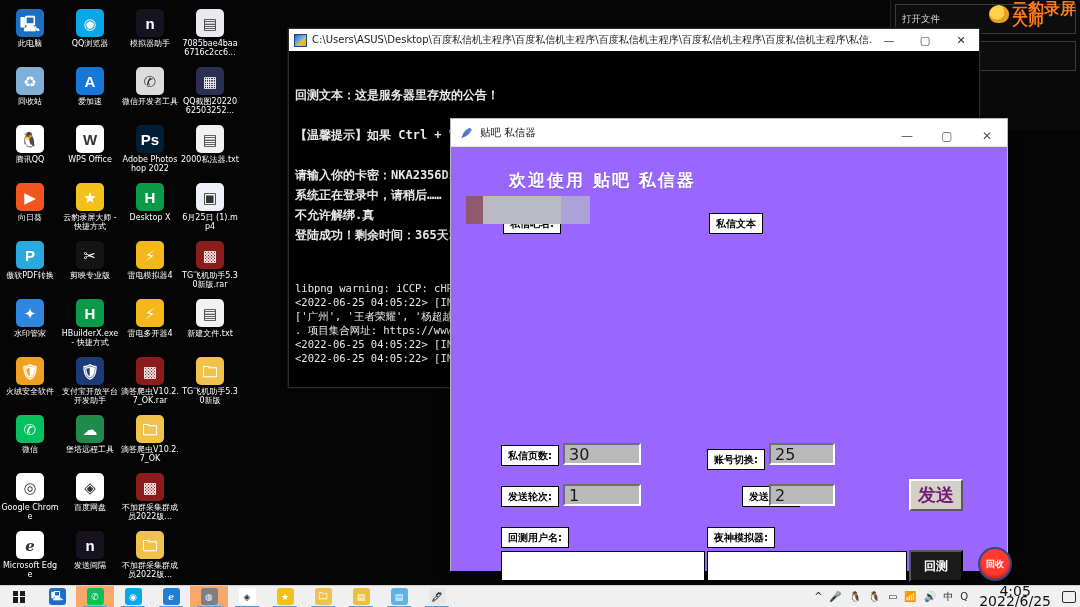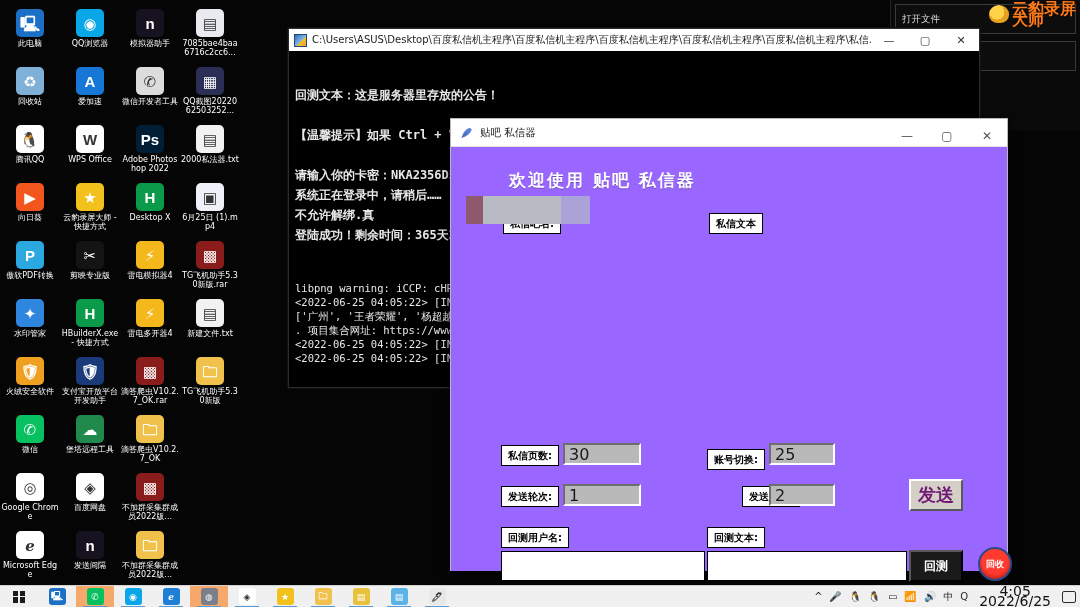--- a/index.html
+++ b/index.html
@@ -597,21 +597,21 @@
 
       <div class="fieldlabel" style="left:50px; top:339px;">发送轮次:</div>
       <input class="w-input" style="position: absolute; left: 112px; top: 337px; width: 78px;" value="1">
 
       <div class="fieldlabel" style="left:256px; top:339px;margin-left:35px;">发送间隔:</div>
       <input class="w-input" style="position: absolute; left: 318px; top: 337px; width: 66px;" value="2">
 
       <div class="btn3d" style="left:458px; top:332px; width:54px; height:32px;">发送</div>
 
       <div class="fieldlabel" style="left:50px; top:380px;">回测用户名:</div>
-      <div class="fieldlabel" style="left:256px; top:380px;">回测文本:</div>
+      <div class="fieldlabel" style="left:256px; top:380px;">夜神模拟器:</div>
 
       <input class="flatfield" style="left: 50px; top: 404px; width: 204px;" value="">
       <input class="flatfield" style="left: 256px; top: 404px; width: 200px;" value="">
 
       <div class="btn-dark" style="left:458px; top:403px; width:54px; height:32px;">回测</div>
     </div>
   </div>
 
   <div class="sel-ghost"></div>
   <svg class="cursor-arrow" width="14" height="20" viewBox="0 0 14 20">

